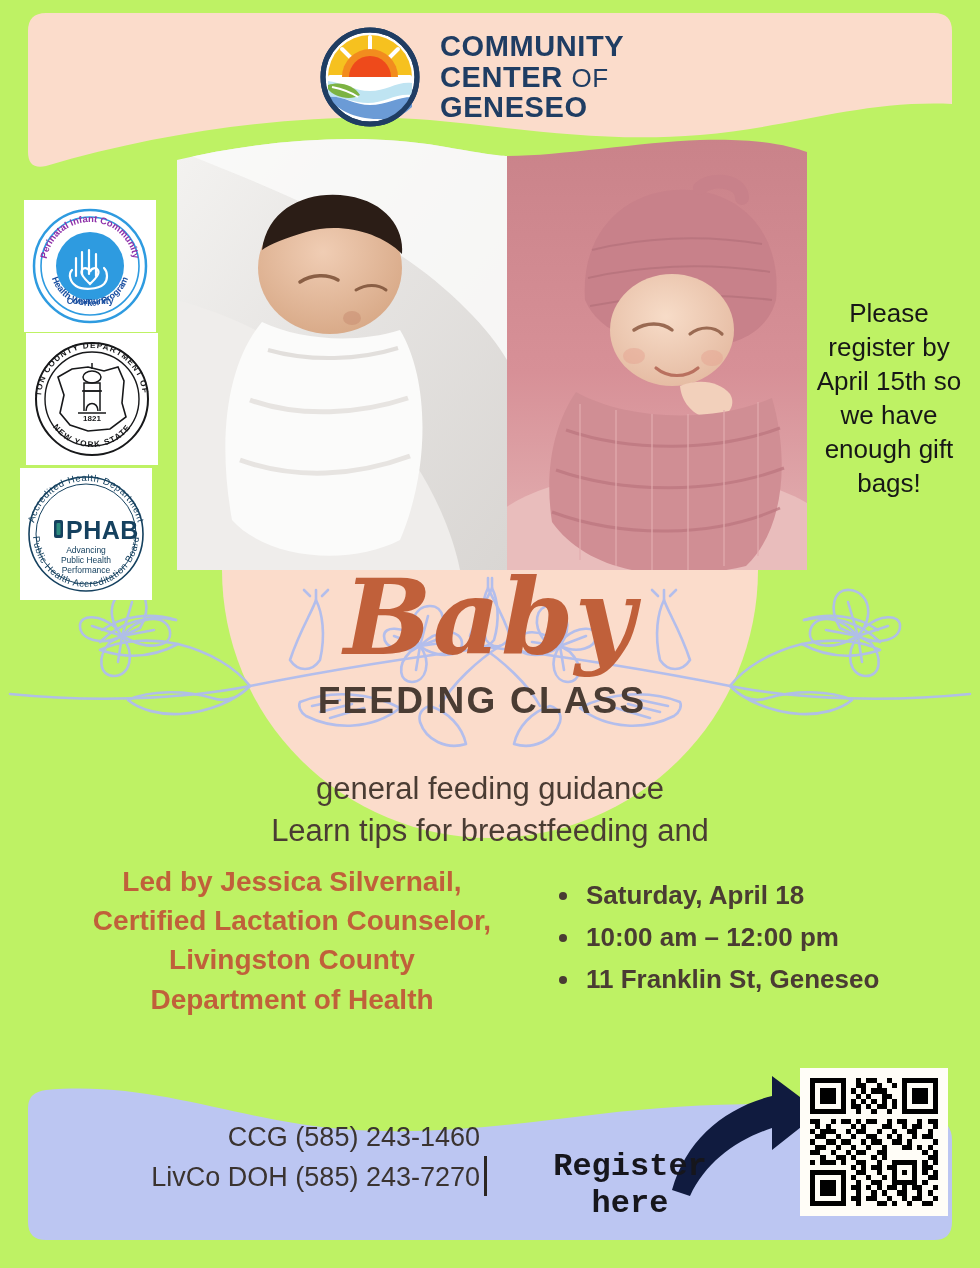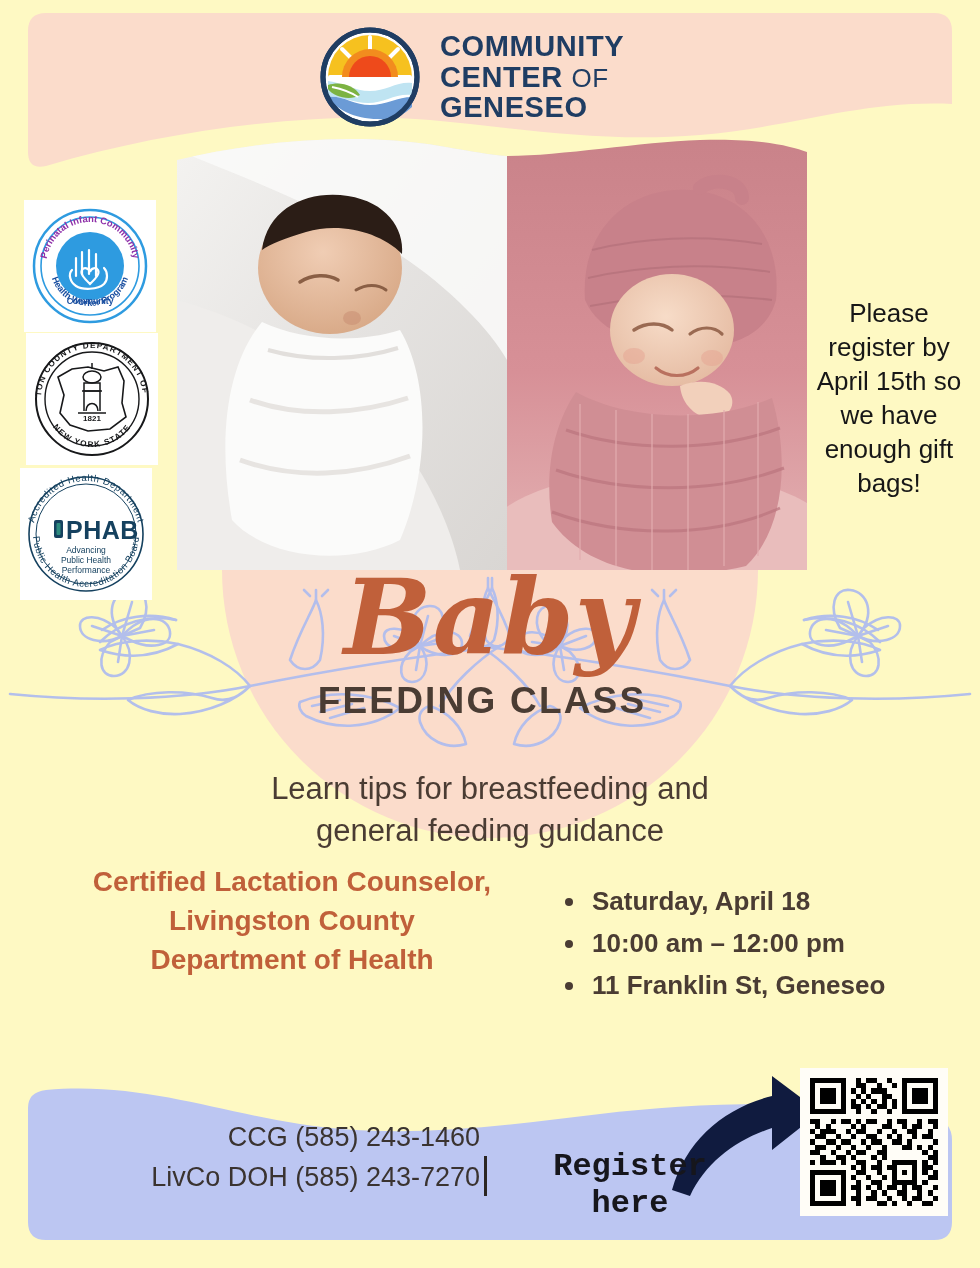--- a/index.html
+++ b/index.html
@@ -3,21 +3,21 @@
 <meta charset="utf-8">
 <style>
   html,body{margin:0;padding:0;}
   body{
     width:980px;height:1268px;
     background:#FDF3EA;
     font-family:"Liberation Sans", sans-serif;
     overflow:hidden;
     position:relative;
   }
-  .page{position:absolute;inset:0;width:980px;height:1268px;overflow:hidden;background:#fef9c3;}
+  .page{position:absolute;inset:0;width:980px;height:1268px;overflow:hidden;background:#bef264;}
 
   
   .bg-svg{position:absolute;left:0;top:0;width:980px;height:1268px;}
 
   
   .header{
     position:absolute;left:28px;top:13px;width:924px;height:128px;
   }
   .logo-row{
     position:absolute;left:292px;top:14px;
@@ -69,21 +69,21 @@
   .col-left{
     position:absolute;left:52px;top:0;width:480px;text-align:center;
     color:#C0603A;font-size:28px;font-weight:bold;line-height:1.4;
     font-family:"Liberation Sans", sans-serif;
   }
   .col-right{
     position:absolute;left:548px;top:4px;width:420px;
     color:#4A3C33;font-size:26px;font-weight:bold;line-height:1.62;
     font-family:"Liberation Sans", sans-serif;
   }
-  .col-right ul{margin:14px;padding-left:26px;}
+  .col-right ul{margin:8px;padding-left:26px;}
   .col-right li{margin:0;padding-left:4px;}
 
   .tagline{
     position:absolute;left:0;right:0;top:1028px;text-align:center;
     color:#221E1C;font-size:26px;
     font-family:"Liberation Sans", sans-serif;
   }
 
   
   .footer-text{position:absolute;left:0;top:1118px;width:980px;}
@@ -399,26 +399,27 @@
       </text>
     </svg>
   </div>
 
   <div class="note">Please register by April 15th so we have enough gift bags!</div>
 
   <div class="title-script">Baby</div>
   <div class="title-sub">FEEDING  CLASS</div>
 
   <div class="lead">
+    <div>general feeding guidance</div>
     <div>Learn tips for breastfeeding and</div>
-    <div>general feeding guidance</div>
   </div>
 
   <div class="cols">
     <div class="col-left">
+      <div>Led by Jessica Silvernail,</div>
       <div>Certified Lactation Counselor,</div>
       <div>Livingston County</div>
       <div>Department of Health</div>
     </div>
     <div class="col-right">
       <ul>
         <li>Saturday, April 18</li>
         <li>10:00 am – 12:00 pm</li>
         <li>11 Franklin St, Geneseo</li>
       </ul>

